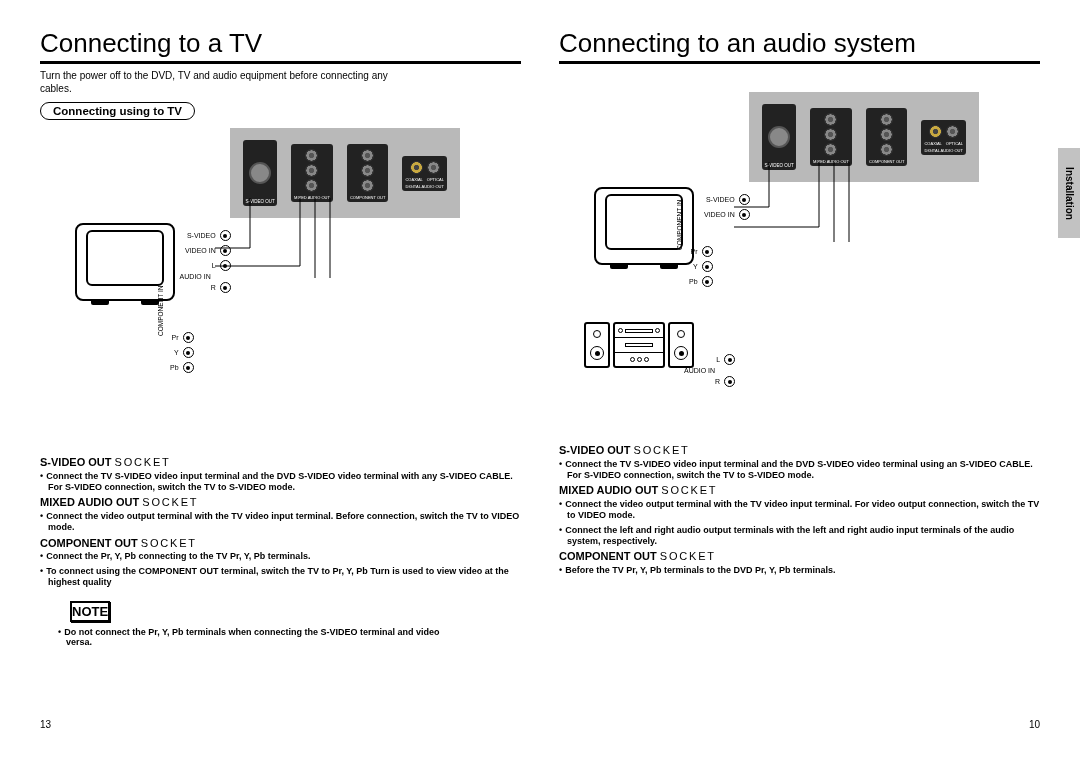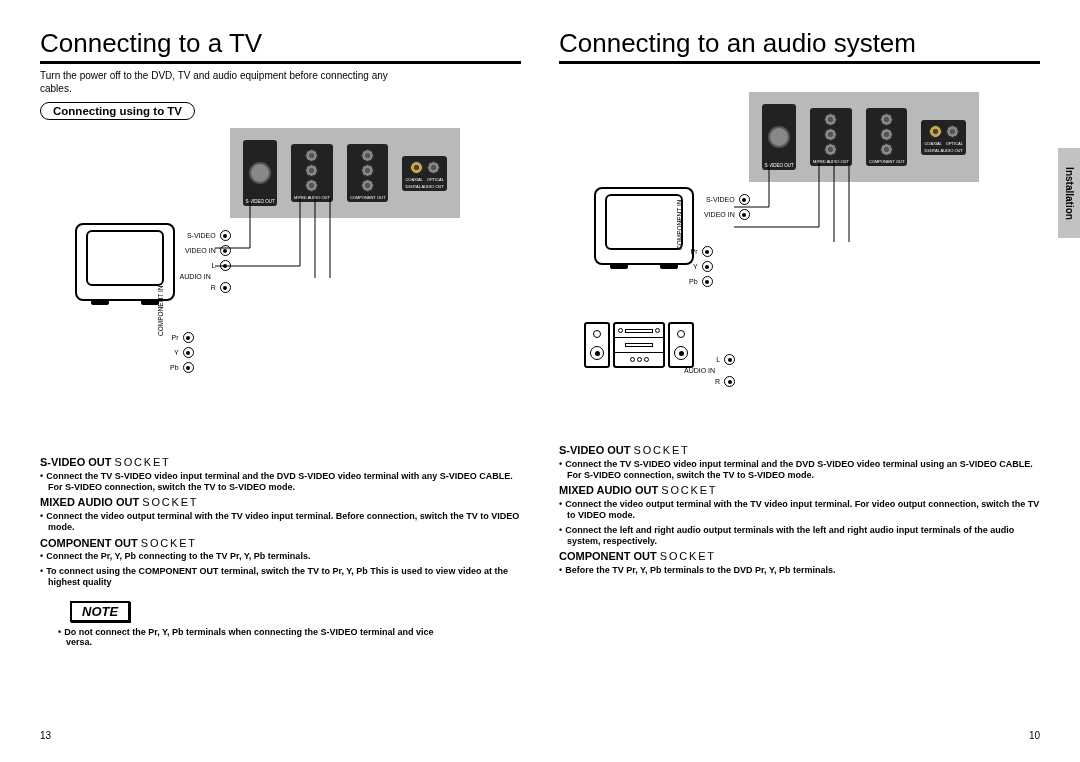--- a/index.html
+++ b/index.html
@@ -163,31 +163,30 @@
 
   .socket-text { font-size: 9px; line-height: 1.25; margin-top: 4px;}
   .socket-head { font-weight: bold; font-size: 11px;}
   .socket-head .spaced { letter-spacing: 1.8px; font-weight: normal; }
   .bul { padding-left: 8px; text-indent: -8px; margin: 1px 0 3px 0; font-weight: bold;}
   .bul::before { content:'•'; margin-right: 3px;}
 
   .note-box {
     display:inline-block;
     border: 2px solid #000;
-    font-style: italic;
     font-weight: bold;
-    padding: 1px 10px;
+    padding: 1px 0;
     font-size: 13px;
     margin: 10px 0 4px 30px;
     box-shadow: 1px 1px 0 #000;
   }
   .note-body { font-size: 9px; padding-left: 18px; max-width: 420px;}
   .note-body .bul::before{content:'•';}
 
-  .page-num { position: absolute; bottom: 1px; font-size: 10px; }
+  .page-num { position: absolute; bottom: 12px; font-size: 10px; }
   .page-num.left { left: 0; }
   .page-num.right { right: 0; }
 
   .side-tab {
     position: absolute;
     right: -40px;
     top: 120px;
     width: 22px;
     height: 90px;
     background: #c2c2c2;
@@ -312,26 +311,26 @@
   </div>
 
   
   <div class="socket-text">
     <div class="socket-head"><span>S-VIDEO OUT</span> <span class="spaced">SOCKET</span></div>
     <div class="bul">Connect the TV S-VIDEO video input terminal and the DVD S-VIDEO video terminal with any S-VIDEO CABLE. For S-VIDEO connection, switch the TV to S-VIDEO mode.</div>
     <div class="socket-head"><span>MIXED AUDIO OUT</span> <span class="spaced">SOCKET</span></div>
     <div class="bul">Connect the video output terminal with the TV video input terminal. Before connection, switch the TV to VIDEO mode.</div>
     <div class="socket-head"><span>COMPONENT OUT</span> <span class="spaced">SOCKET</span></div>
     <div class="bul">Connect the Pr, Y, Pb connecting to the TV Pr, Y, Pb terminals.</div>
-    <div class="bul">To connect using the COMPONENT OUT terminal, switch the TV to Pr, Y, Pb This is used to view video at the highest quality</div>
+    <div class="bul">To connect using the COMPONENT OUT terminal, switch the TV to Pr, Y, Pb Turn is used to view video at the highest quality</div>
   </div>
 
   <div class="note-box">NOTE</div>
   <div class="note-body">
-    <div class="bul">Do not connect the Pr, Y, Pb terminals when connecting the S-VIDEO terminal and vice versa.</div>
+    <div class="bul">Do not connect the Pr, Y, Pb terminals when connecting the S-VIDEO terminal and video versa.</div>
   </div>
 
   <div class="page-num left">13</div>
 </div>
 
 <div class="col right">
   <div class="main-title">Connecting to an audio system</div>
   <div style="height:22px"></div>
 
   <div class="side-tab">

